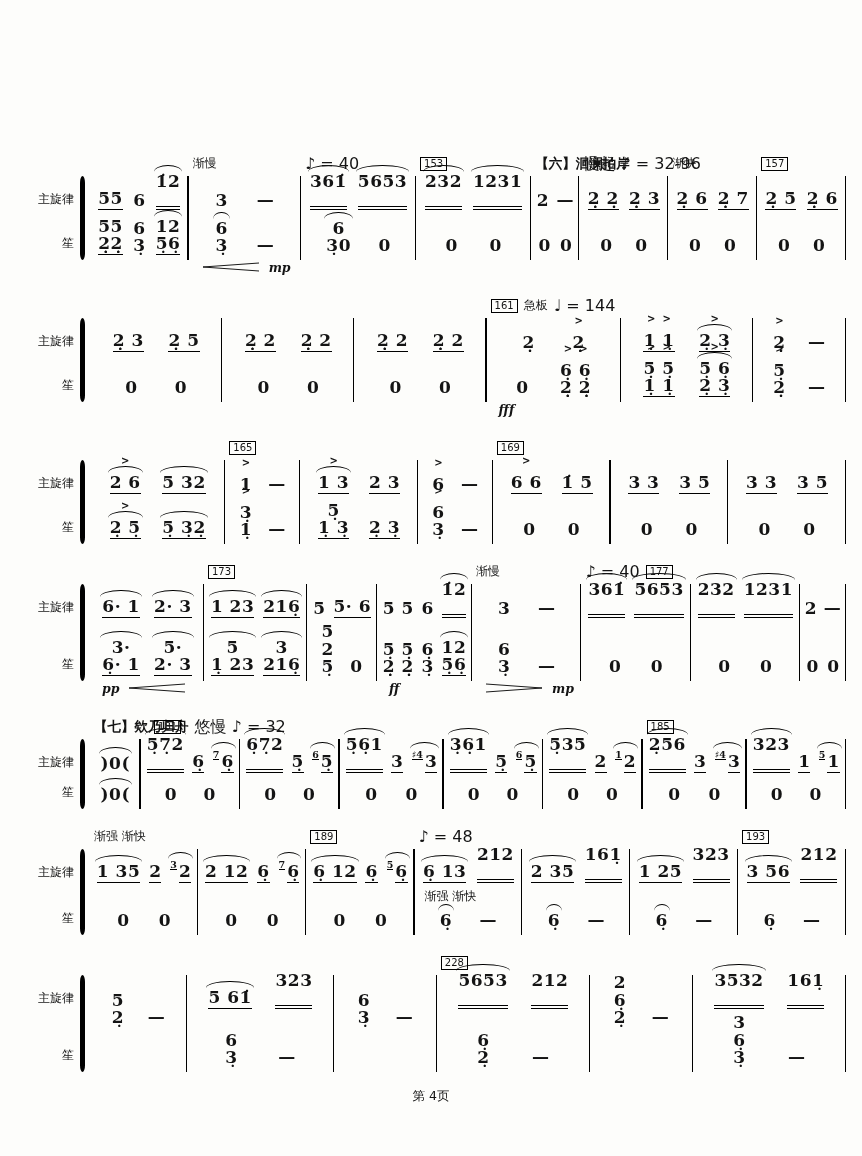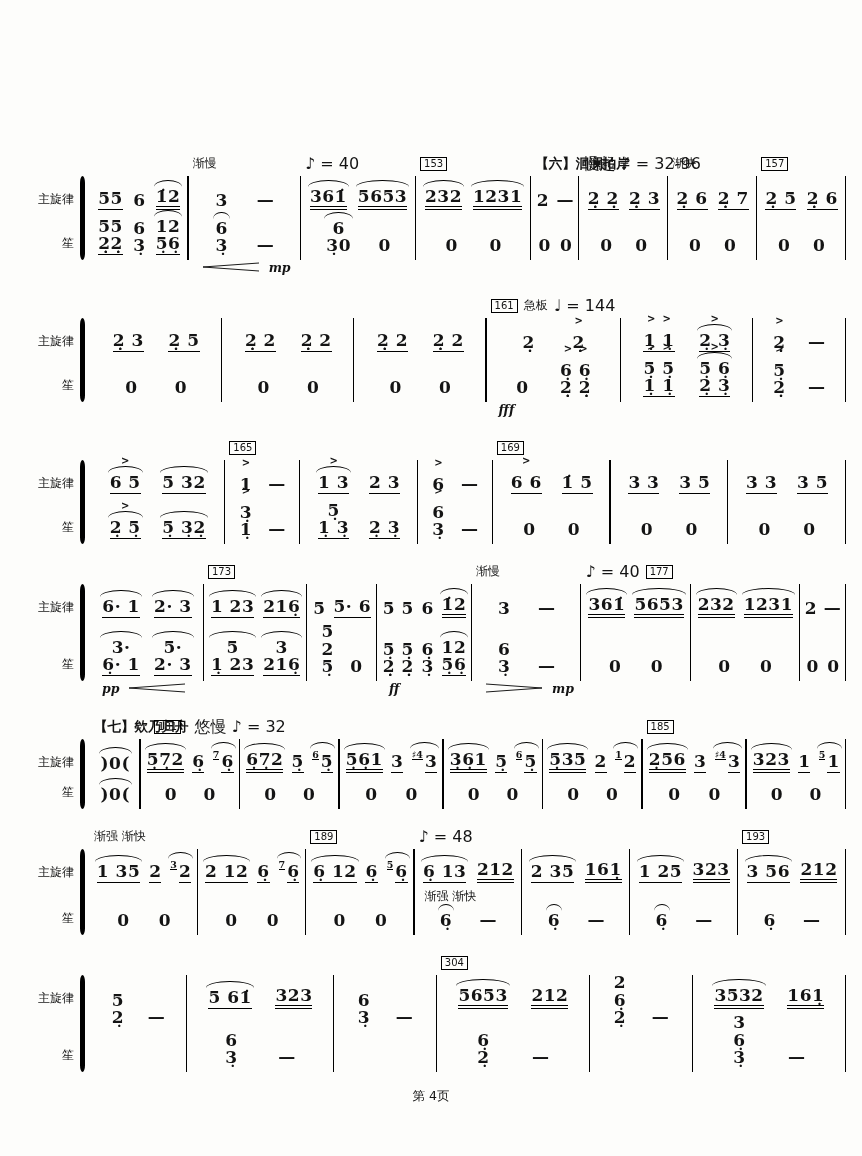--- a/index.html
+++ b/index.html
@@ -28,21 +28,21 @@
   .rowMid { height:var(--dh); font-size:11.5px; padding-left:10px;
             font-family:"DejaVu Sans", sans-serif; white-space:nowrap; }
   .rowSheng { height:var(--sh); padding-bottom:5px; }
   .rowBelow { height:var(--bh); display:flex; align-items:flex-start;
               gap:8px; padding-left:12px; }
   .tok { position:relative; display:inline-flex; align-items:flex-end; margin:0 2px; }
   .txt { font-weight:bold; font-size:17px; line-height:1.04; text-align:center;
          letter-spacing:0.5px; white-space:pre; }
   .ln { display:block; }
   .u1 { border-bottom:1.6px solid #000; padding-bottom:1px; }
-  .u2 { border-bottom:4px double #000; padding-bottom:0; }
+  .u2 { border-bottom:4px double #000; padding-bottom:15px; }
   .arcline { position:absolute; top:-8px; left:-2px; right:-2px; height:7px;
              border-top:1.4px solid #000;
              border-top-left-radius:50% 100%; border-top-right-radius:50% 100%; }
   .accents { position:absolute; top:-19px; left:0; right:0; display:flex;
              justify-content:space-around; font-size:10px; font-weight:bold;
              font-family:"DejaVu Sans", sans-serif; }
   .grace { font-size:9.5px; font-weight:bold; border-bottom:1px solid #000;
            margin:0 2px 13px 0; line-height:1; }
   .ann { font-size:12px; line-height:1.15; font-family:"DejaVu Sans", sans-serif; }
   .ann.box { border:1.2px solid #000; padding:0 3px; font-size:10px; }
@@ -448,21 +448,21 @@
         <div class="bracket"></div>
       </div>
       <div class="measures">
         <div class="measure" style="flex-grow: 10;">
           <div class="row rowMel">
             <span class="tok">
               <span class="accents">
                 <span>&gt;</span>
               </span>
               <span class="arcline"></span>
-              <span class="txt u1">6 5</span>
+              <span class="txt u1">2 6</span>
             </span>
             <span class="tok">
               <span class="arcline"></span>
               <span class="txt u1">5 32</span>
             </span>
           </div>
           <div class="row rowSheng">
             <span class="tok">
               <span class="accents">
                 <span>&gt;</span>
@@ -1281,21 +1281,21 @@
               <span class="txt"><span class="ln">6</span><span class="ln">3̣</span></span>
             </span>
             <span class="tok">
               <span class="txt">—</span>
             </span>
           </div>
           <div class="barline"></div>
         </div>
         <div class="measure" style="flex-grow: 10;">
           <div class="rowAbove">
-            <span class="ann box">304</span>
+            <span class="ann box">228</span>
           </div>
           <div class="row rowMel">
             <span class="tok">
               <span class="arcline"></span>
               <span class="txt u2">5653</span>
             </span>
             <span class="tok">
               <span class="txt u2">212</span>
             </span>
           </div>

